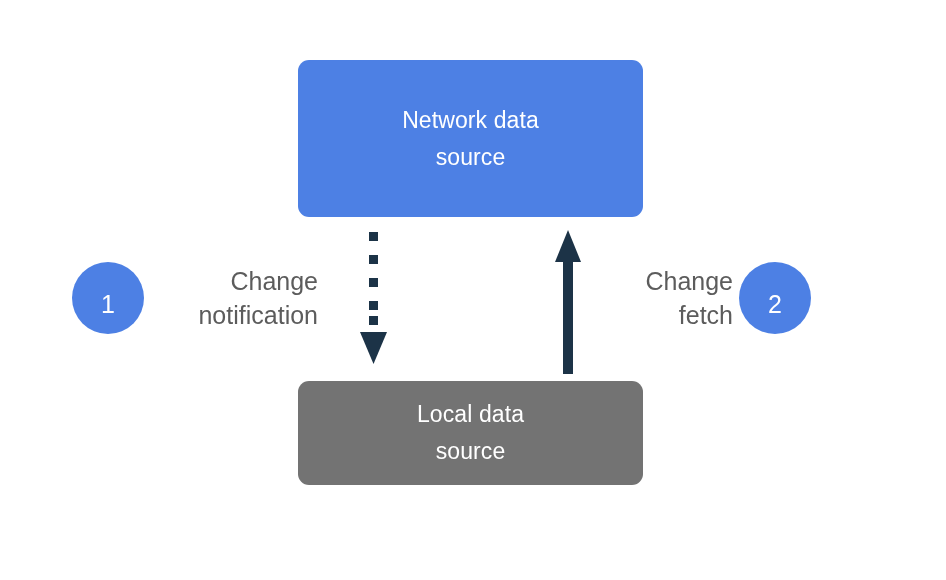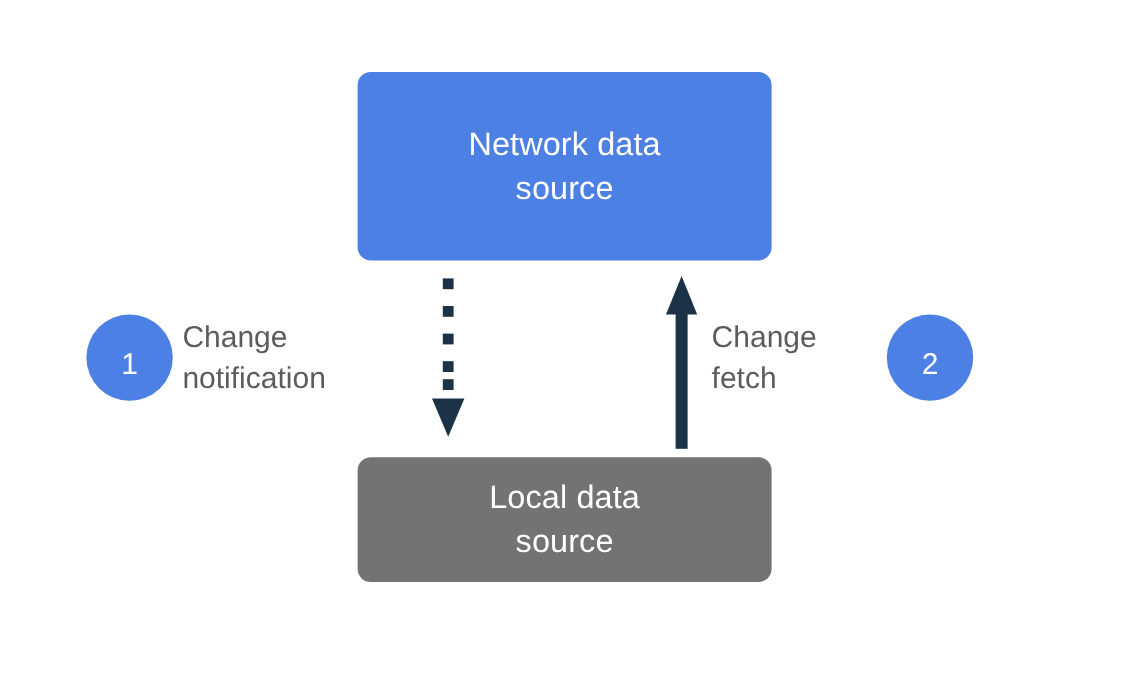--- a/index.html
+++ b/index.html
@@ -21,21 +21,21 @@
 
   
   .node-box {
     position: absolute;
     border-radius: 11px;
     display: flex;
     align-items: center;
     justify-content: center;
     text-align: center;
     color: #ffffff;
-    font-size: 27px;
+    font-size: 23px;
     line-height: 37px;
     font-weight: 400;
     letter-spacing: 0.1px;
     box-sizing: border-box;
     padding: 0 18px;
     white-space: pre-line;
   }
   #network-box {
     left: 298px;
     top: 60px;
@@ -70,21 +70,21 @@
     position: relative;
     top: 6px;
   }
 
   
   .caption {
     position: absolute;
     color: #5c5c5c;
     font-size: 25px;
     line-height: 34px;
-    text-align: left;
+    text-align: right;
     white-space: pre-line;
   }
   #caption-notification {
     left: 152px;
     top: 264px;
     width: 166px;
   }
   #caption-fetch {
     left: 593px;
     top: 264px;

